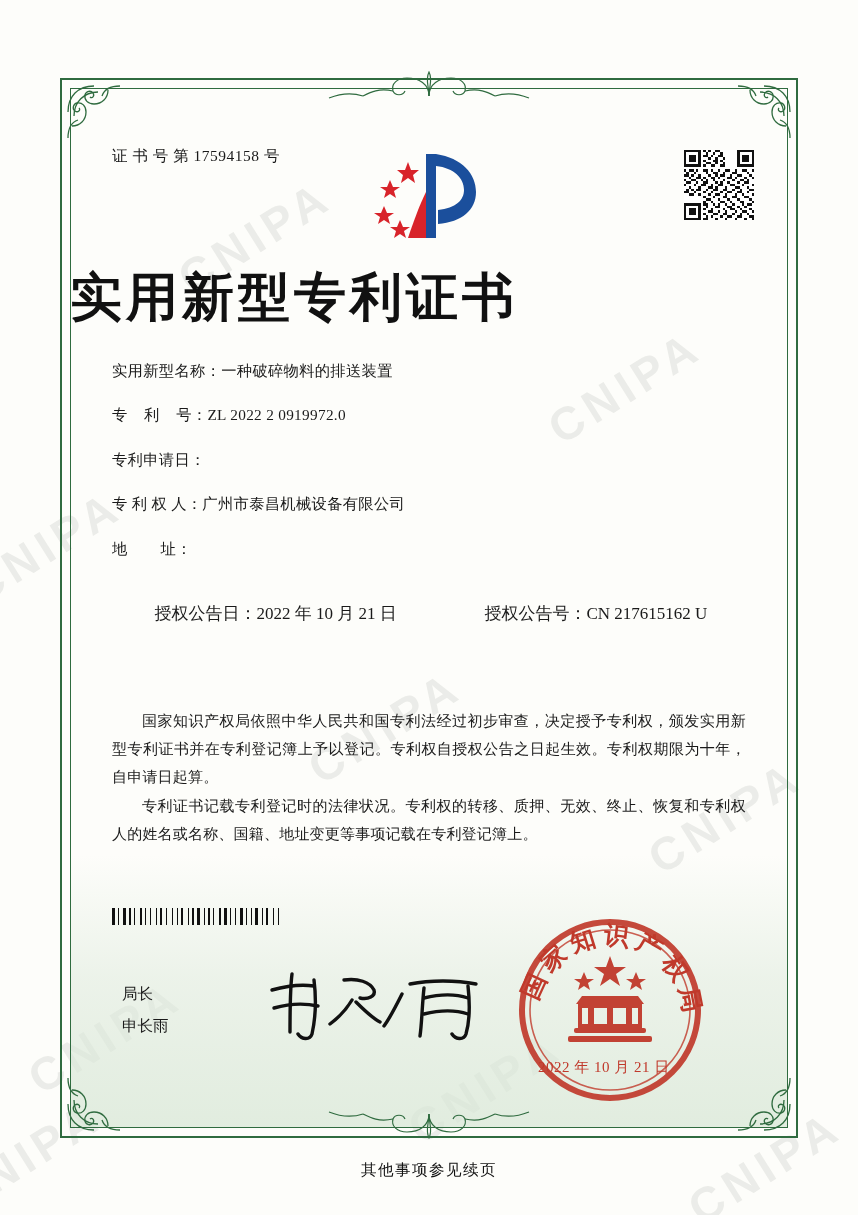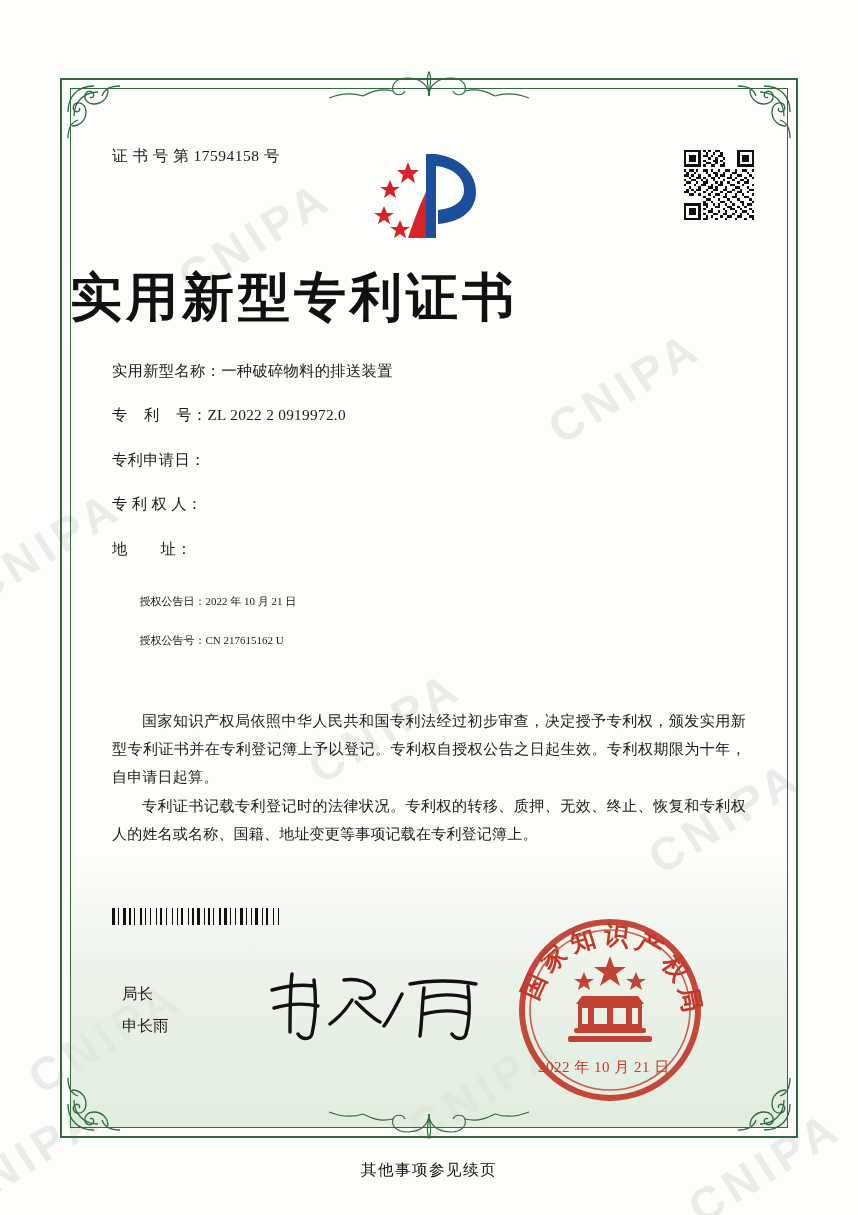--- a/index.html
+++ b/index.html
@@ -156,23 +156,22 @@
   }
   .fvalue {
     flex: 1 1 auto;
     letter-spacing: 0.3px;
     word-break: break-all;
   }
 
   
   #grant-row {
     display: flex;
-    font-size: 11px;
+    font-size: 17px;
     margin-top: 4px;
-    flex-direction: column;
   }
   #grant-row .gcol1 { width: 330px; white-space: pre; }
   #grant-row .gcol2 { white-space: pre; }
 
   
   #paras {
     position: absolute;
     left: 42px;
     top: 620px;
     width: 634px;
@@ -579,20 +578,21 @@
         <span class="flabel">专    利    号：</span>
         <span class="fvalue">ZL 2022 2 0919972.0</span>
       </div>
 
       <div class="frow">
         <span class="flabel">专利申请日：</span>
       </div>
 
       <div class="frow">
         <span class="flabel">专 利 权 人：</span>
+        <span class="fvalue">广州市泰昌机械设备有限公司</span>
       </div>
 
       <div class="frow">
         <span class="flabel">地        址：</span>
       </div>
 
       <div id="grant-row">
         <span class="gcol1">
           <span>授权公告日：</span><span>2022 年 10 月 21 日</span>
         </span>

